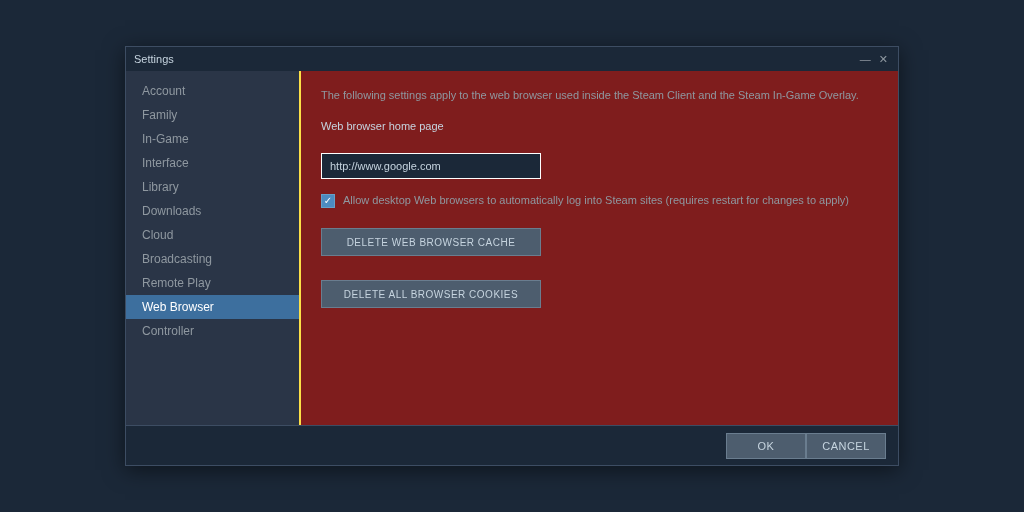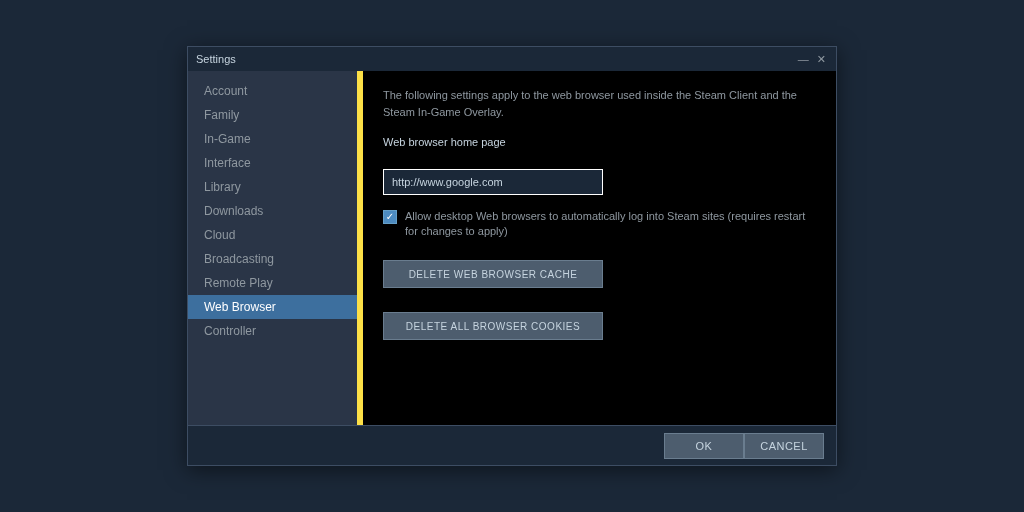--- a/index.html
+++ b/index.html
@@ -8,21 +8,21 @@
       width: 1024px;
       height: 512px;
       background: #1b2838;
       display: flex;
       align-items: center;
       justify-content: center;
       font-family: Arial, sans-serif;
     }
 
     .window {
-      width: 650px;
+      width: 774px;
       height: 420px;
       background: #2a3547;
       border: 1px solid #3d4d63;
       display: flex;
       flex-direction: column;
       box-shadow: 0 4px 20px rgba(0,0,0,0.5);
     }
 
     .title-bar {
       background: #1b2838;
@@ -56,41 +56,41 @@
 
     .window-body {
       display: flex;
       flex: 1;
       overflow: hidden;
     }
 
     .sidebar {
       width: 175px;
       background: #2a3547;
-      border-right: 6px solid #fde047;
+      border-right: 2px solid #fde047;
       padding: 8px 0;
       flex-shrink: 0;
     }
 
     .sidebar-item {
       padding: 5px 16px;
       color: #8f98a0;
       font-size: 12px;
       cursor: pointer;
     }
 
     .sidebar-item.active {
       background: #3d6f9e;
       color: #ffffff;
     }
 
     .content {
       flex: 1;
       padding: 16px 20px;
-      background: #000000;
+      background: #7f1d1d;
       overflow-y: auto;
     }
 
     .description-text {
       color: #8f98a0;
       font-size: 11px;
       line-height: 1.5;
       margin-bottom: 16px;
     }
 

